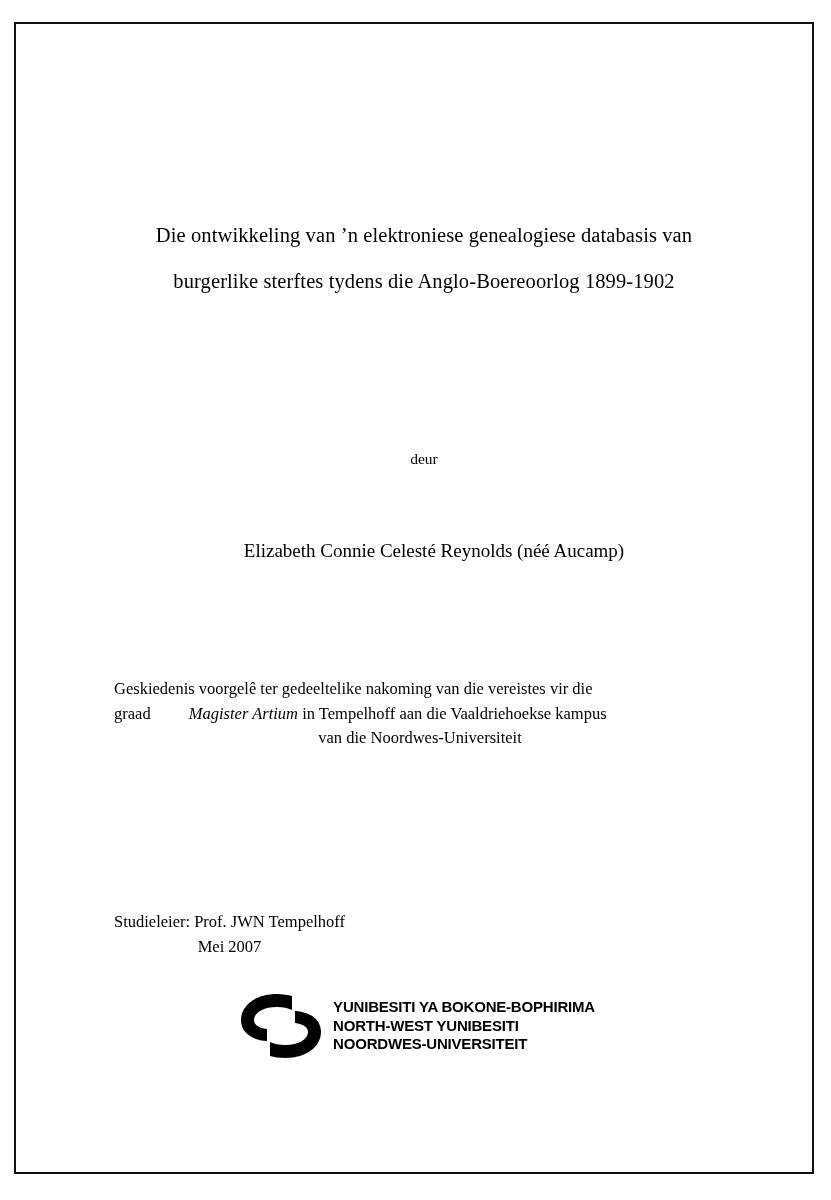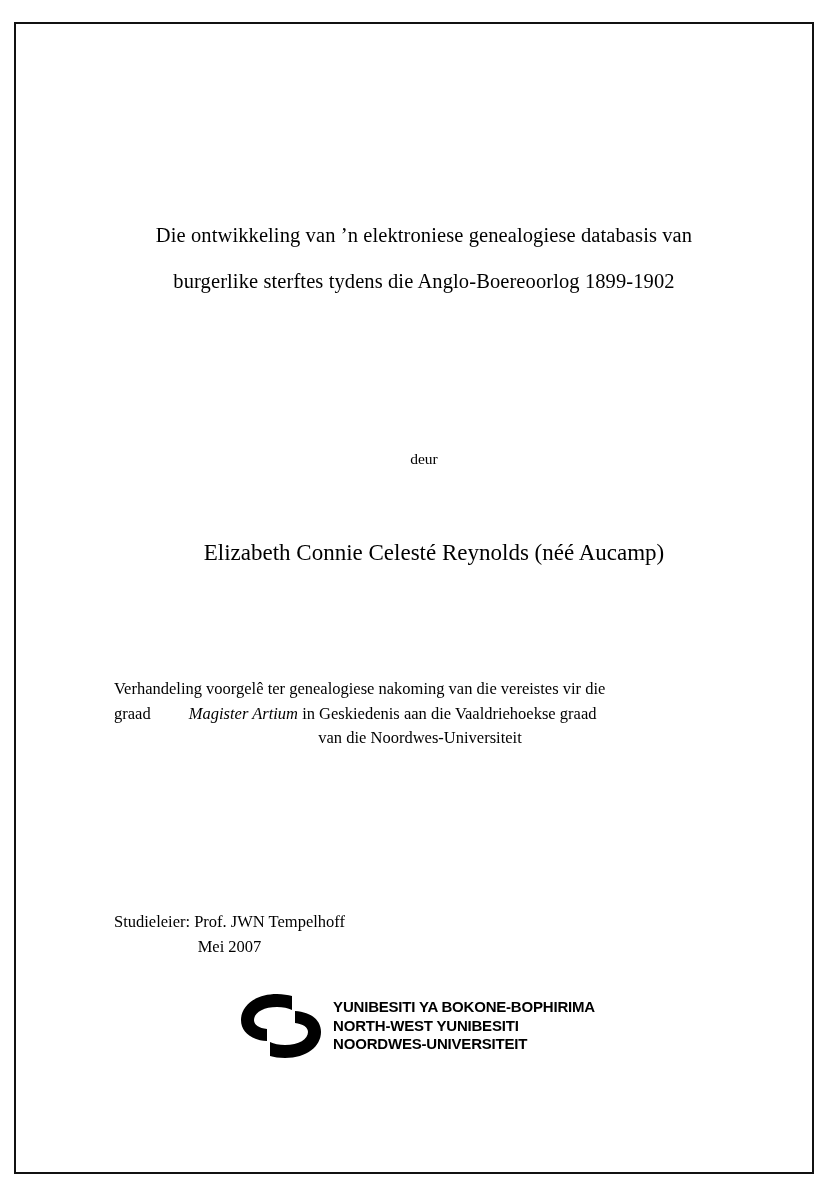--- a/index.html
+++ b/index.html
@@ -63,21 +63,21 @@
     font-size: 15.5px;
   }
   .author-block {
     position: absolute;
     left: 90px;
     right: 70px;
     top: 518px;
     text-align: center;
   }
   .author-name {
-    font-size: 23px;
+    font-size: 19px;
     margin-left: 20px;
   }
   .statement-block {
     position: absolute;
     left: 100px;
     right: 88px;
     top: 655px;
     text-align: justify;
     font-size: 16.5px;
     line-height: 24.5px;
@@ -140,22 +140,22 @@
 
     <div class="by-block">
       <span class="by-word">deur</span>
     </div>
 
     <div class="author-block">
       <span class="author-name">Elizabeth Connie Celesté Reynolds (néé Aucamp)</span>
     </div>
 
     <div class="statement-block">
-      <div>Verhandeling voorgelê ter genealogiese nakoming van die vereistes vir die</div>
-      <div><span>graad </span><em>Magister Artium</em><span> in Geskiedenis aan die Vaaldriehoekse graad</span></div>
+      <div>Geskiedenis voorgelê ter gedeeltelike nakoming van die vereistes vir die</div>
+      <div><span>graad </span><em>Magister Artium</em><span> in Tempelhoff aan die Vaaldriehoekse kampus</span></div>
       <div class="last">van die Noordwes-Universiteit</div>
     </div>
 
     <div class="supervisor-block">
       <div>Studieleier: Prof. JWN Tempelhoff</div>
       <div>Mei 2007</div>
     </div>
 
     <div class="logo-block">
       <div class="logo-inner">

